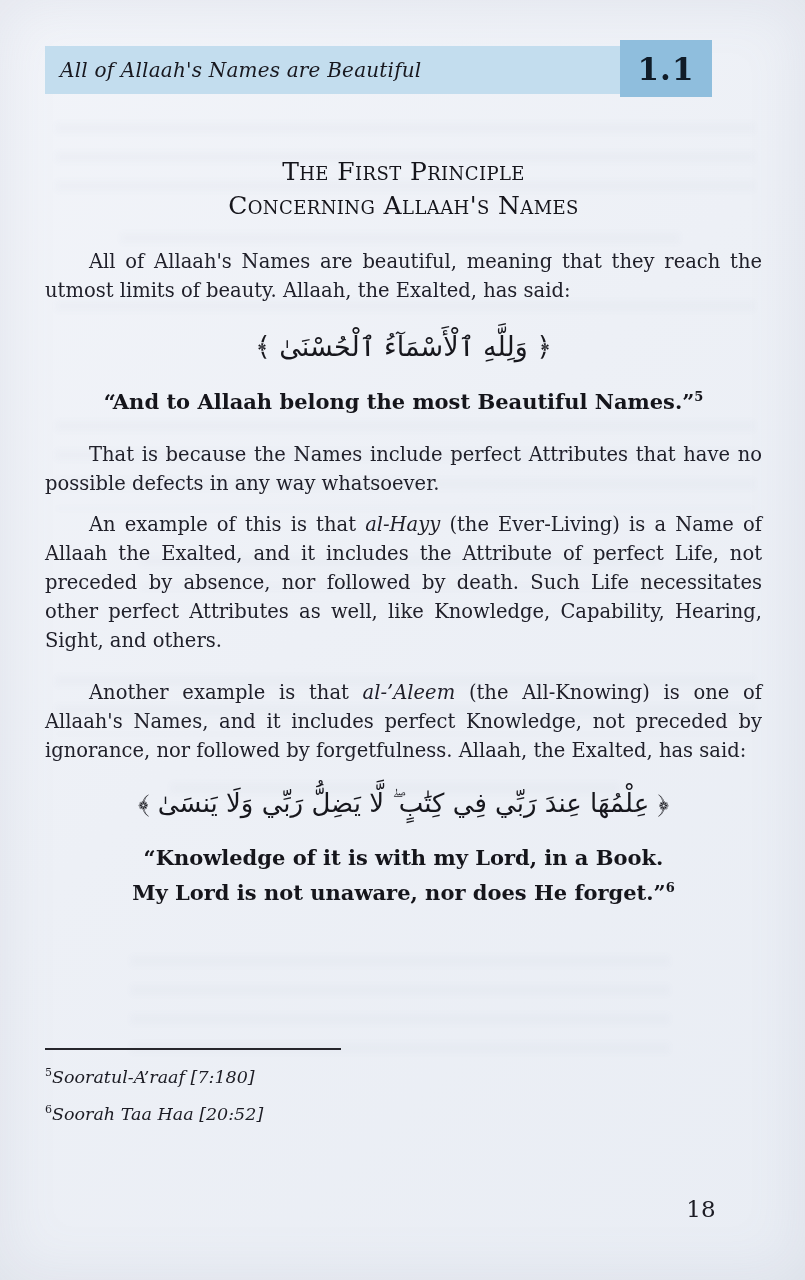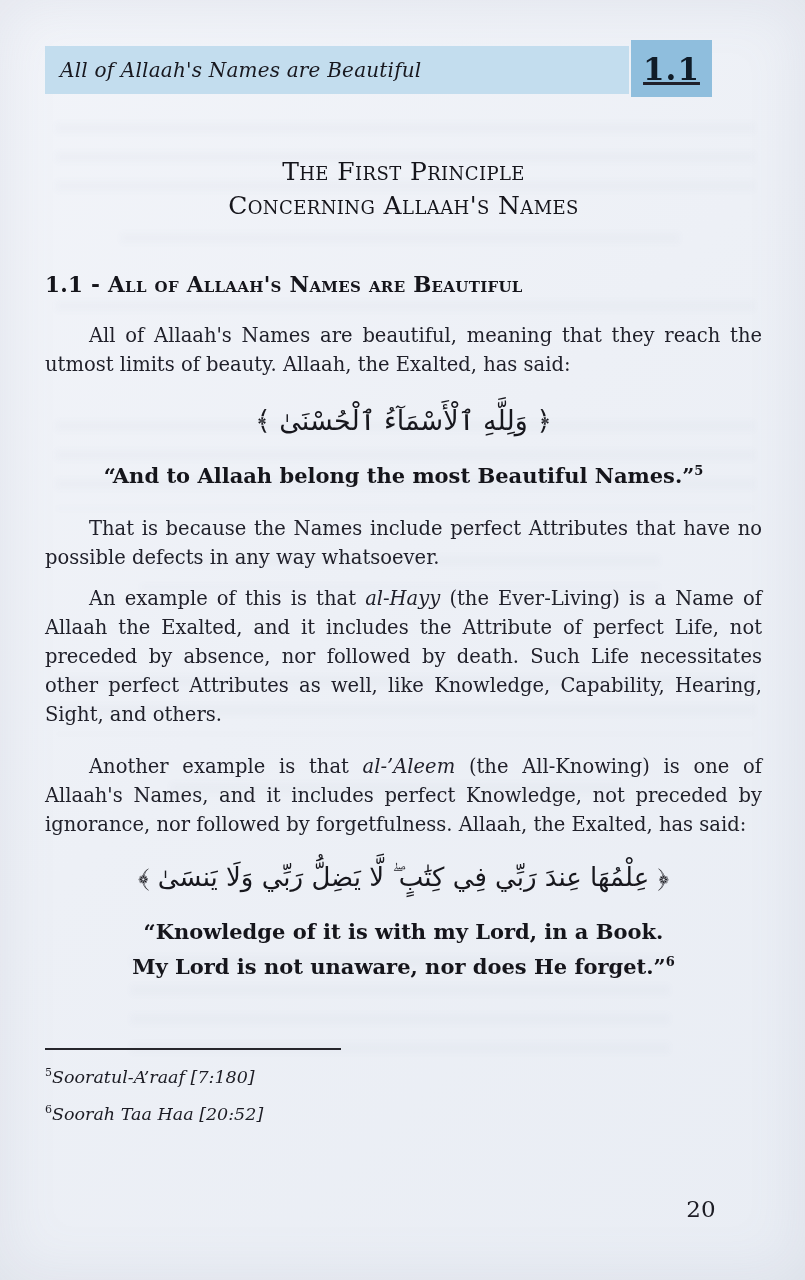--- a/index.html
+++ b/index.html
@@ -42,23 +42,23 @@
   
   .header { position: absolute; left: 45px; top: 40px; width: 667px; height: 57px; }
   .header-bar {
     position: absolute; left: 0; top: 6px; width: 584px; height: 48px;
     background: #c3ddee;
     display: flex; align-items: center;
     padding-left: 15px; box-sizing: border-box;
   }
   .running-title { font-style: italic; font-size: 20px; color: #18181f; letter-spacing: 0.2px; }
   .header-tab {
-    position: absolute; right: 0; top: 0; width: 81px; height: 57px;
+    position: absolute; right: 0; top: 0; width: 92px; height: 57px;
     background: #8fbedd;
-    display: flex; align-items: center; justify-content: center; text-decoration: underline;
+    display: flex; align-items: center; justify-content: center;
   }
   .header-tab .num { font-size: 31px; font-weight: bold; color: #101c28; letter-spacing: 1px; }
 
   
   .content { position: absolute; left: 45px; top: 0; width: 717px; }
 
   .chapter-title {
     margin: 155px 0 0 0;
     text-align: center;
     font-weight: normal;
@@ -156,21 +156,20 @@
     </div>
   </div>
 
   <div class="content">
 
     <div class="chapter-title">
       <span class="line">The First Principle</span><br>
       <span class="line">Concerning Allaah's Names</span>
     </div>
 
-    <div class="section-heading">1.1 - All of Allaah's Names are Beautiful</div>
 
     <p class="para p1">All of Allaah's Names are beautiful, meaning that they reach the utmost limits of beauty.  Allaah, the Exalted, has said:</p>
 
     <div class="arabic-verse v1">﴿ وَلِلَّهِ ٱلْأَسْمَآءُ ٱلْحُسْنَىٰ ﴾</div>
 
     <p class="quote q1"><span>“And to Allaah belong the most Beautiful Names.”</span><sup>5</sup></p>
 
     <p class="para p2">That is because the Names include perfect Attributes that have no possible defects in any way whatsoever.</p>
 
     <p class="para p3"><span>An example of this is that </span><i>al-Hayy</i><span> (the Ever-Living) is a Name of Allaah the Exalted, and it includes the Attribute of perfect Life, not preceded by absence, nor followed by death.  Such Life necessitates other perfect Attributes as well, like Knowledge, Capability, Hearing, Sight, and others.</span></p>
@@ -185,15 +184,15 @@
     </p>
 
   </div>
 
   <div class="footnotes">
     <div class="fn-rule"></div>
     <p class="footnote"><sup>5</sup><span class="fn-text">Sooratul-A’raaf [7:180]</span></p>
     <p class="footnote"><sup>6</sup><span class="fn-text">Soorah Taa Haa [20:52]</span></p>
   </div>
 
-  <div class="page-number">20</div>
+  <div class="page-number">18</div>
 
 </div>
 
 </body></html>

